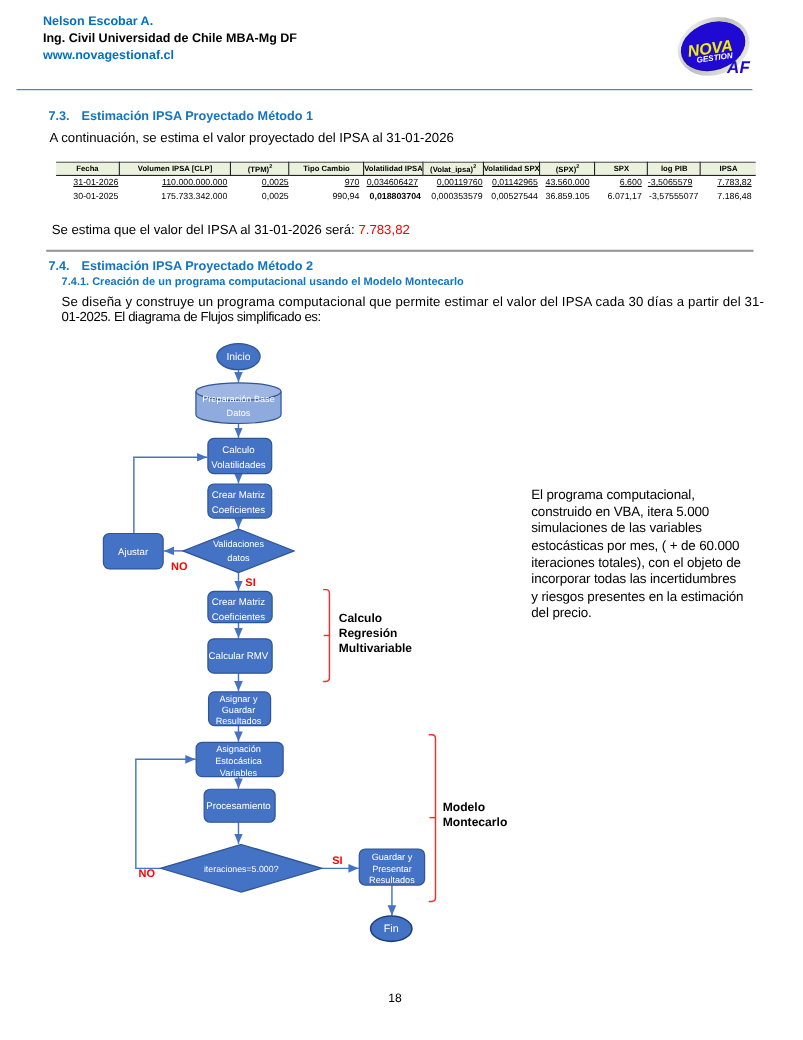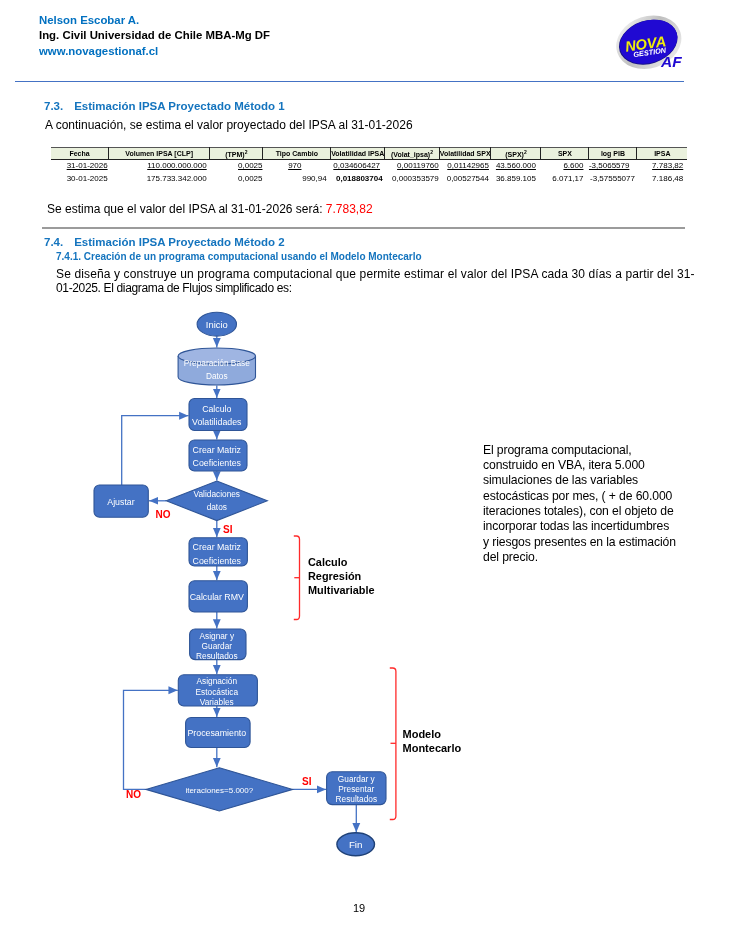--- a/index.html
+++ b/index.html
@@ -64,21 +64,21 @@
     <th style="border-top:1px solid #555;border-bottom:1.5px solid #222;border-right:1px solid #222;font-size:7px;padding:0;white-space:nowrap;overflow:hidden;">Volatilidad SPX</th>
     <th style="border-top:1px solid #555;border-bottom:1.5px solid #222;border-right:1px solid #222;font-size:7px;padding:0;white-space:nowrap;overflow:hidden;">(SPX)<sup style="font-size:5px;">2</sup></th>
     <th style="border-top:1px solid #555;border-bottom:1.5px solid #222;border-right:1px solid #222;font-size:7px;padding:0;white-space:nowrap;overflow:hidden;">SPX</th>
     <th style="border-top:1px solid #555;border-bottom:1.5px solid #222;border-right:1px solid #222;font-size:7px;padding:0;white-space:nowrap;overflow:hidden;">log PIB</th>
     <th style="border-top:1px solid #555;border-bottom:1.5px solid #222;font-size:7px;padding:0;white-space:nowrap;overflow:hidden;">IPSA</th>
   </tr>
   <tr style="height:12.8px;text-decoration:underline;">
     <td style="text-align:right;padding:0 1px 0 0;">31-01-2026</td>
     <td style="text-align:right;padding:0 3px 0 0;">110.000.000.000</td>
     <td style="text-align:right;padding:0 0.5px 0 0;">0,0025</td>
-    <td style="text-align:center;padding:0 4px 0 0;margin-top:20px;">970</td>
+    <td style="text-align:right;padding:0 4px 0 0;margin-top:20px;">970</td>
     <td style="text-align:center;padding:0 2px 0 0;">0,034606427</td>
     <td style="text-align:right;padding:0 0.5px 0 0;">0,00119760</td>
     <td style="text-align:right;padding:0 2px 0 0;">0,01142965</td>
     <td style="text-align:right;padding:0 5px 0 0;">43.560.000</td>
     <td style="text-align:right;padding:0 5.5px 0 0;">6.600</td>
     <td style="text-align:left;padding:0 2px 0 0;">-3,5065579</td>
     <td style="text-align:right;padding:0 4px 0 0;">7.783,82</td>
   </tr>
   <tr style="height:12.8px;">
     <td style="text-align:right;padding:0 1px 0 0;">30-01-2025</td>
@@ -190,13 +190,13 @@
   </g>
 
   <g stroke="#FF2A2A" stroke-width="1.3" fill="none">
     <path d="M293.8,236 L296.5,236 Q299.5,236 299.5,239.5 L299.5,316 Q299.5,319.5 296.5,319.5 L293.8,319.5"></path>
       <line x1="294.3" y1="277.7" x2="299.5" y2="277.7"></line>
     <path d="M389.8,368 L392.7,368 Q395.9,368 395.9,371.5 L395.9,516 Q395.9,519.5 392.7,519.5 L389.8,519.5"></path>
       <line x1="390.5" y1="443.3" x2="395.9" y2="443.3"></line>
   </g>
 </svg>
 
-<div class="abs" style="left:349px;top:901.5px;width:20px;text-align:center;font-size:11px;color:#000;">19</div>
+<div class="abs" style="left:349px;top:901.5px;width:20px;text-align:center;font-size:11px;color:#000;">18</div>
 
 </body></html>

